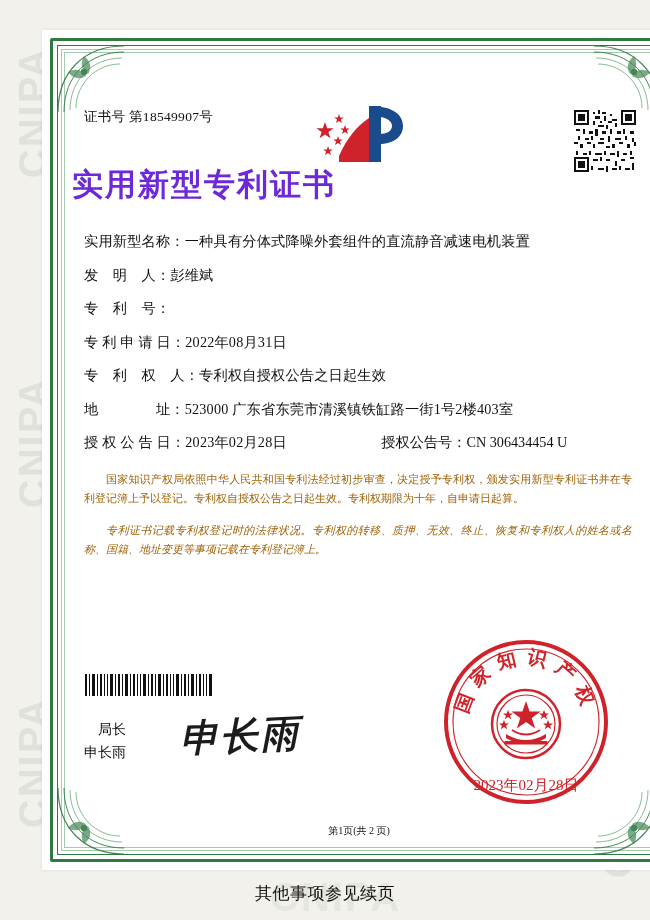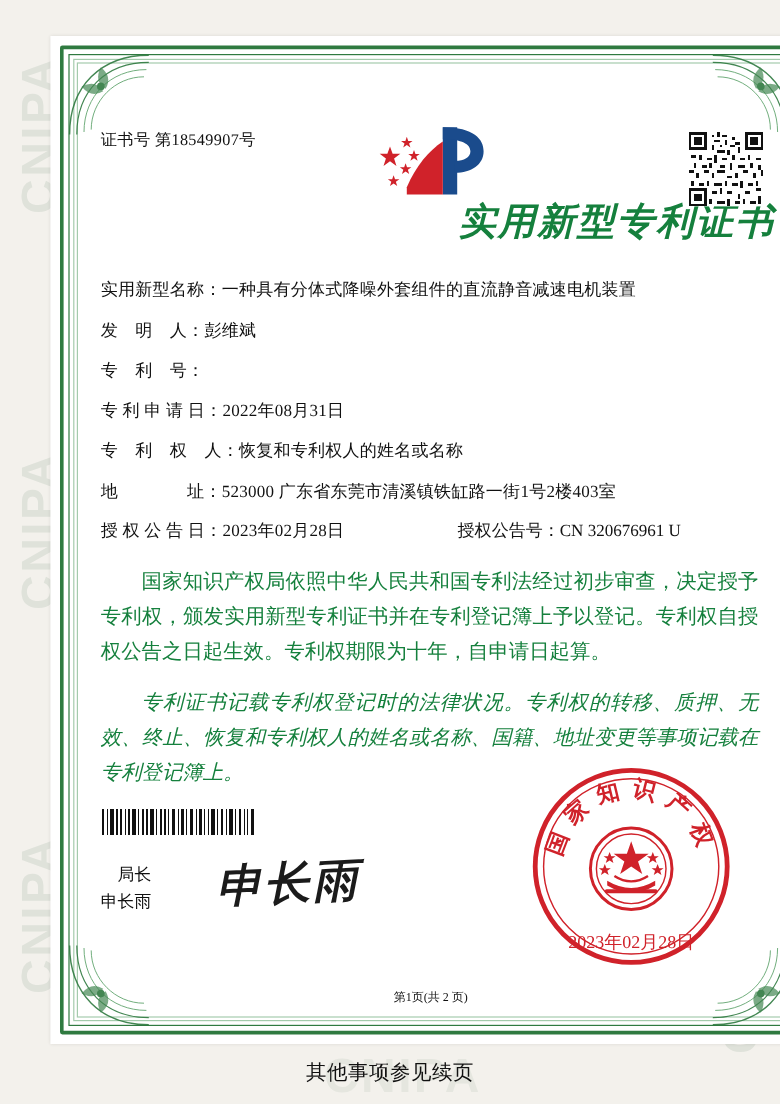--- a/index.html
+++ b/index.html
@@ -114,28 +114,27 @@
   .logo {
     position: absolute;
     left: 50%;
     top: 40px;
     transform: translateX(-50%);
     width: 120px;
     height: 72px;
   }
 
   .title {
-    text-align: right;
+    text-align: left;
     font-size: 31px;
     font-weight: 700;
     letter-spacing: 2px;
-    color: #15803d;
+    color: #6d28d9;
     margin-top: 38px;
     font-family: "Liberation Serif", "DejaVu Serif", serif;
-    font-style: italic;
   }
 
   .fields {
     margin-top: 26px;
     padding-left: 12px;
     padding-right: 10px;
   }
   .row {
     display: flex;
     align-items: baseline;
@@ -158,23 +157,23 @@
   }
   .row.dual .label2 {
     flex: 0 0 auto;
     white-space: pre;
   }
 
   .para {
     margin-top: 18px;
     padding-left: 12px;
     padding-right: 14px;
-    font-size: 17px;
+    font-size: 11px;
     line-height: 1.72;
-    color: #15803d;
+    color: #a16207;
     text-align: justify;
     text-indent: 2em;
   }
   .para + .para { margin-top: 13px; font-style: italic; }
 
   
   .barcode {
     position: absolute;
     left: 12px;
     bottom: 146px;
@@ -405,31 +404,31 @@
       </div>
       <div class="row">
         <span class="label">专　利　号：</span>
       </div>
       <div class="row">
         <span class="label">专 利 申 请 日：</span>
         <span class="value">2022年08月31日</span>
       </div>
       <div class="row">
         <span class="label">专　利　权　人：</span>
-        <span class="value">恢复和专利权人的姓名或名称</span>
+        <span class="value">专利权自授权公告之日起生效</span>
       </div>
       <div class="row">
         <span class="label">地　　　　址：</span>
         <span class="value">523000 广东省东莞市清溪镇铁缸路一街1号2楼403室</span>
       </div>
       <div class="row dual">
         <span class="label">授 权 公 告 日：</span>
         <span class="value">2023年02月28日</span>
         <span class="label2">授权公告号：</span>
-        <span class="value2">CN 320676961 U</span>
+        <span class="value2">CN 306434454 U</span>
       </div>
     </div>
 
     <div class="para">国家知识产权局依照中华人民共和国专利法经过初步审查，决定授予专利权，颁发实用新型专利证书并在专利登记簿上予以登记。专利权自授权公告之日起生效。专利权期限为十年，自申请日起算。</div>
     <div class="para">专利证书记载专利权登记时的法律状况。专利权的转移、质押、无效、终止、恢复和专利权人的姓名或名称、国籍、地址变更等事项记载在专利登记簿上。</div>
 
     <svg class="barcode" viewBox="0 0 130 22" shape-rendering="crispEdges">
       <rect width="130" height="22" fill="#fff"></rect>
       <g fill="#111">
         <rect x="1" y="0" width="2" height="22"></rect>

